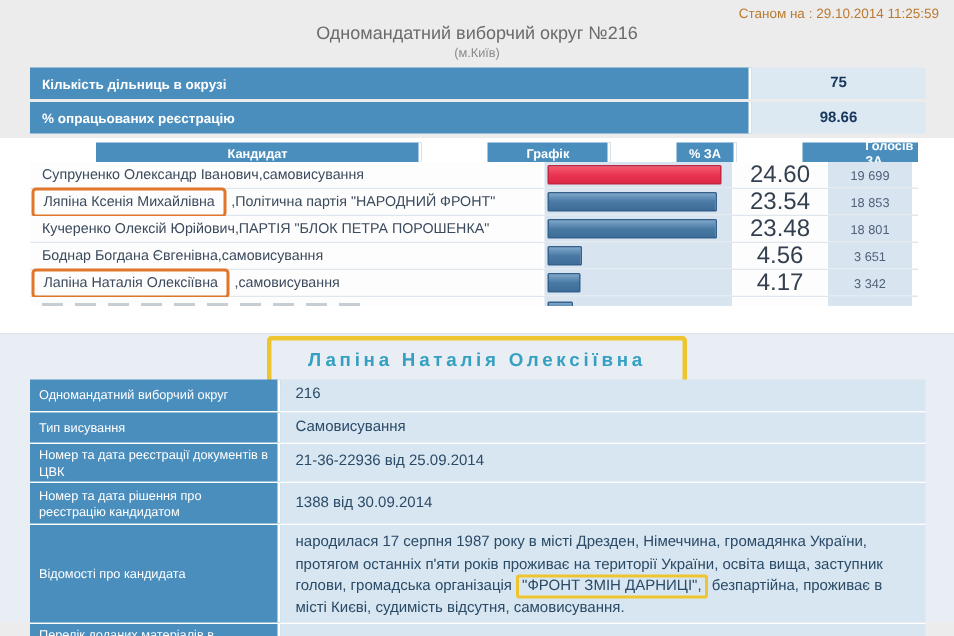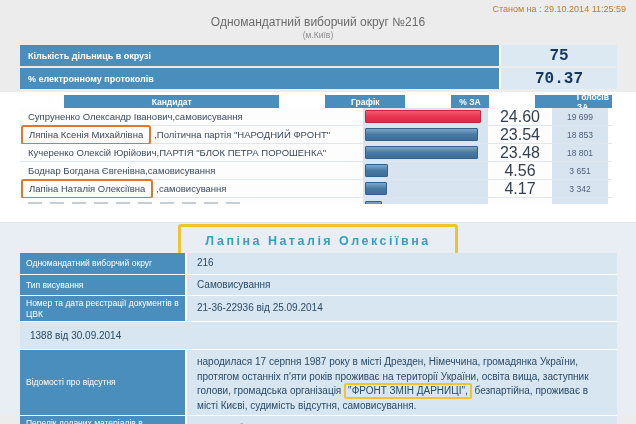--- a/index.html
+++ b/index.html
@@ -14,21 +14,21 @@
   .band-footer{top:415px;height:9px;background:#ececec;}
 
   .status{position:absolute;top:4px;right:10px;font-size:9px;color:#bc7a2e;}
   .page-title{position:absolute;top:15px;left:0;width:100%;text-align:center;font-size:12px;color:#6b6b6b;}
   .page-subtitle{position:absolute;top:30px;left:0;width:100%;text-align:center;font-size:8.5px;color:#8a8a8a;}
 
   
   .stats{position:absolute;top:45px;left:20px;width:597px;border-radius:12px;}
   .stats-row{display:flex;height:21px;margin-bottom:2px;}
   .stats-label{width:471px;background:#4a8ebd;color:#fff;font-size:9px;font-weight:bold;display:flex;align-items:center;padding-left:8px;border-right:2px solid #fff;}
-  .stats-value{flex:1;background:#dce8f2;color:#16365c;font-size:16px;font-weight:bold;display:flex;align-items:center;justify-content:center;font-family:Liberation Mono, monospace;}
+  .stats-value{flex:1;background:#dce8f2;color:#16365c;font-size:10px;font-weight:bold;display:flex;align-items:center;justify-content:center;}
 
   
   .results{position:absolute;top:95px;left:20px;width:592px;}
   .res-header{display:flex;height:13px;}
   .res-header > div{background:#4a8ebd;color:#fff;font-size:8.5px;font-weight:bold;display:flex;align-items:center;justify-content:center;border-right:2px solid #fff;margin-left:44px;}
   .res-header > div:last-child{border-right:none;}
   .col-cand{width:343px;}
   .col-graph{width:127px;}
   .col-pct{width:60px;text-align:center;}
   .col-votes{width:56px;padding-left:42px;}
@@ -77,22 +77,22 @@
   <div class="status">Станом на : 29.10.2014 11:25:59</div>
   <div class="page-title">Одномандатний виборчий округ №216</div>
   <div class="page-subtitle">(м.Київ)</div>
 
   <div class="stats">
     <div class="stats-row">
       <div class="stats-label">Кількість дільниць в окрузі</div>
       <div class="stats-value">75</div>
     </div>
     <div class="stats-row">
-      <div class="stats-label">% електронному протоколів</div>
-      <div class="stats-value">70.37</div>
+      <div class="stats-label">% опрацьованих реєстрацію</div>
+      <div class="stats-value">98.66</div>
     </div>
   </div>
 
   <div class="results">
     <div class="res-header">
       <div class="col-cand">Кандидат</div>
       <div class="col-graph">Графік</div>
       <div class="col-pct">% ЗА</div>
       <div class="col-votes">Голосів ЗА</div>
     </div>
@@ -185,24 +185,25 @@
     </div>
     <div class="det-row h20">
       <div class="det-label">Тип висування</div>
       <div class="det-value">Самовисування</div>
     </div>
     <div class="det-row h20">
       <div class="det-label">Номер та дата реєстрації документів в ЦВК</div>
       <div class="det-value">21-36-22936 від 25.09.2014</div>
     </div>
     <div class="det-row h27">
+      <div class="det-label">Номер та дата рішення про реєстрацію кандидатом</div>
       <div class="det-value">1388 від 30.09.2014</div>
     </div>
     <div class="det-row h43">
-      <div class="det-label">Відомості про відсутня</div>
+      <div class="det-label">Відомості про кандидата</div>
       <div class="det-value det-bio"><span>народилася 17 серпня 1987 року в місті Дрезден, Німеччина, громадянка України, протягом останніх п'яти років проживає на території України, освіта вища, заступник голови, громадська організація </span><span class="yellow-inline"><span>"ФРОНТ ЗМІН ДАРНИЦІ",</span></span><span> безпартійна, проживає в місті Києві, судимість відсутня, самовисування.</span></div>
     </div>
     <div class="det-row h25">
       <div class="det-label">Перелік доданих матеріалів в електронному вигляді</div>
       <div class="det-value link-like">Передвиборна програма</div>
     </div>
   </div>
 </div>
 
 </body></html>

